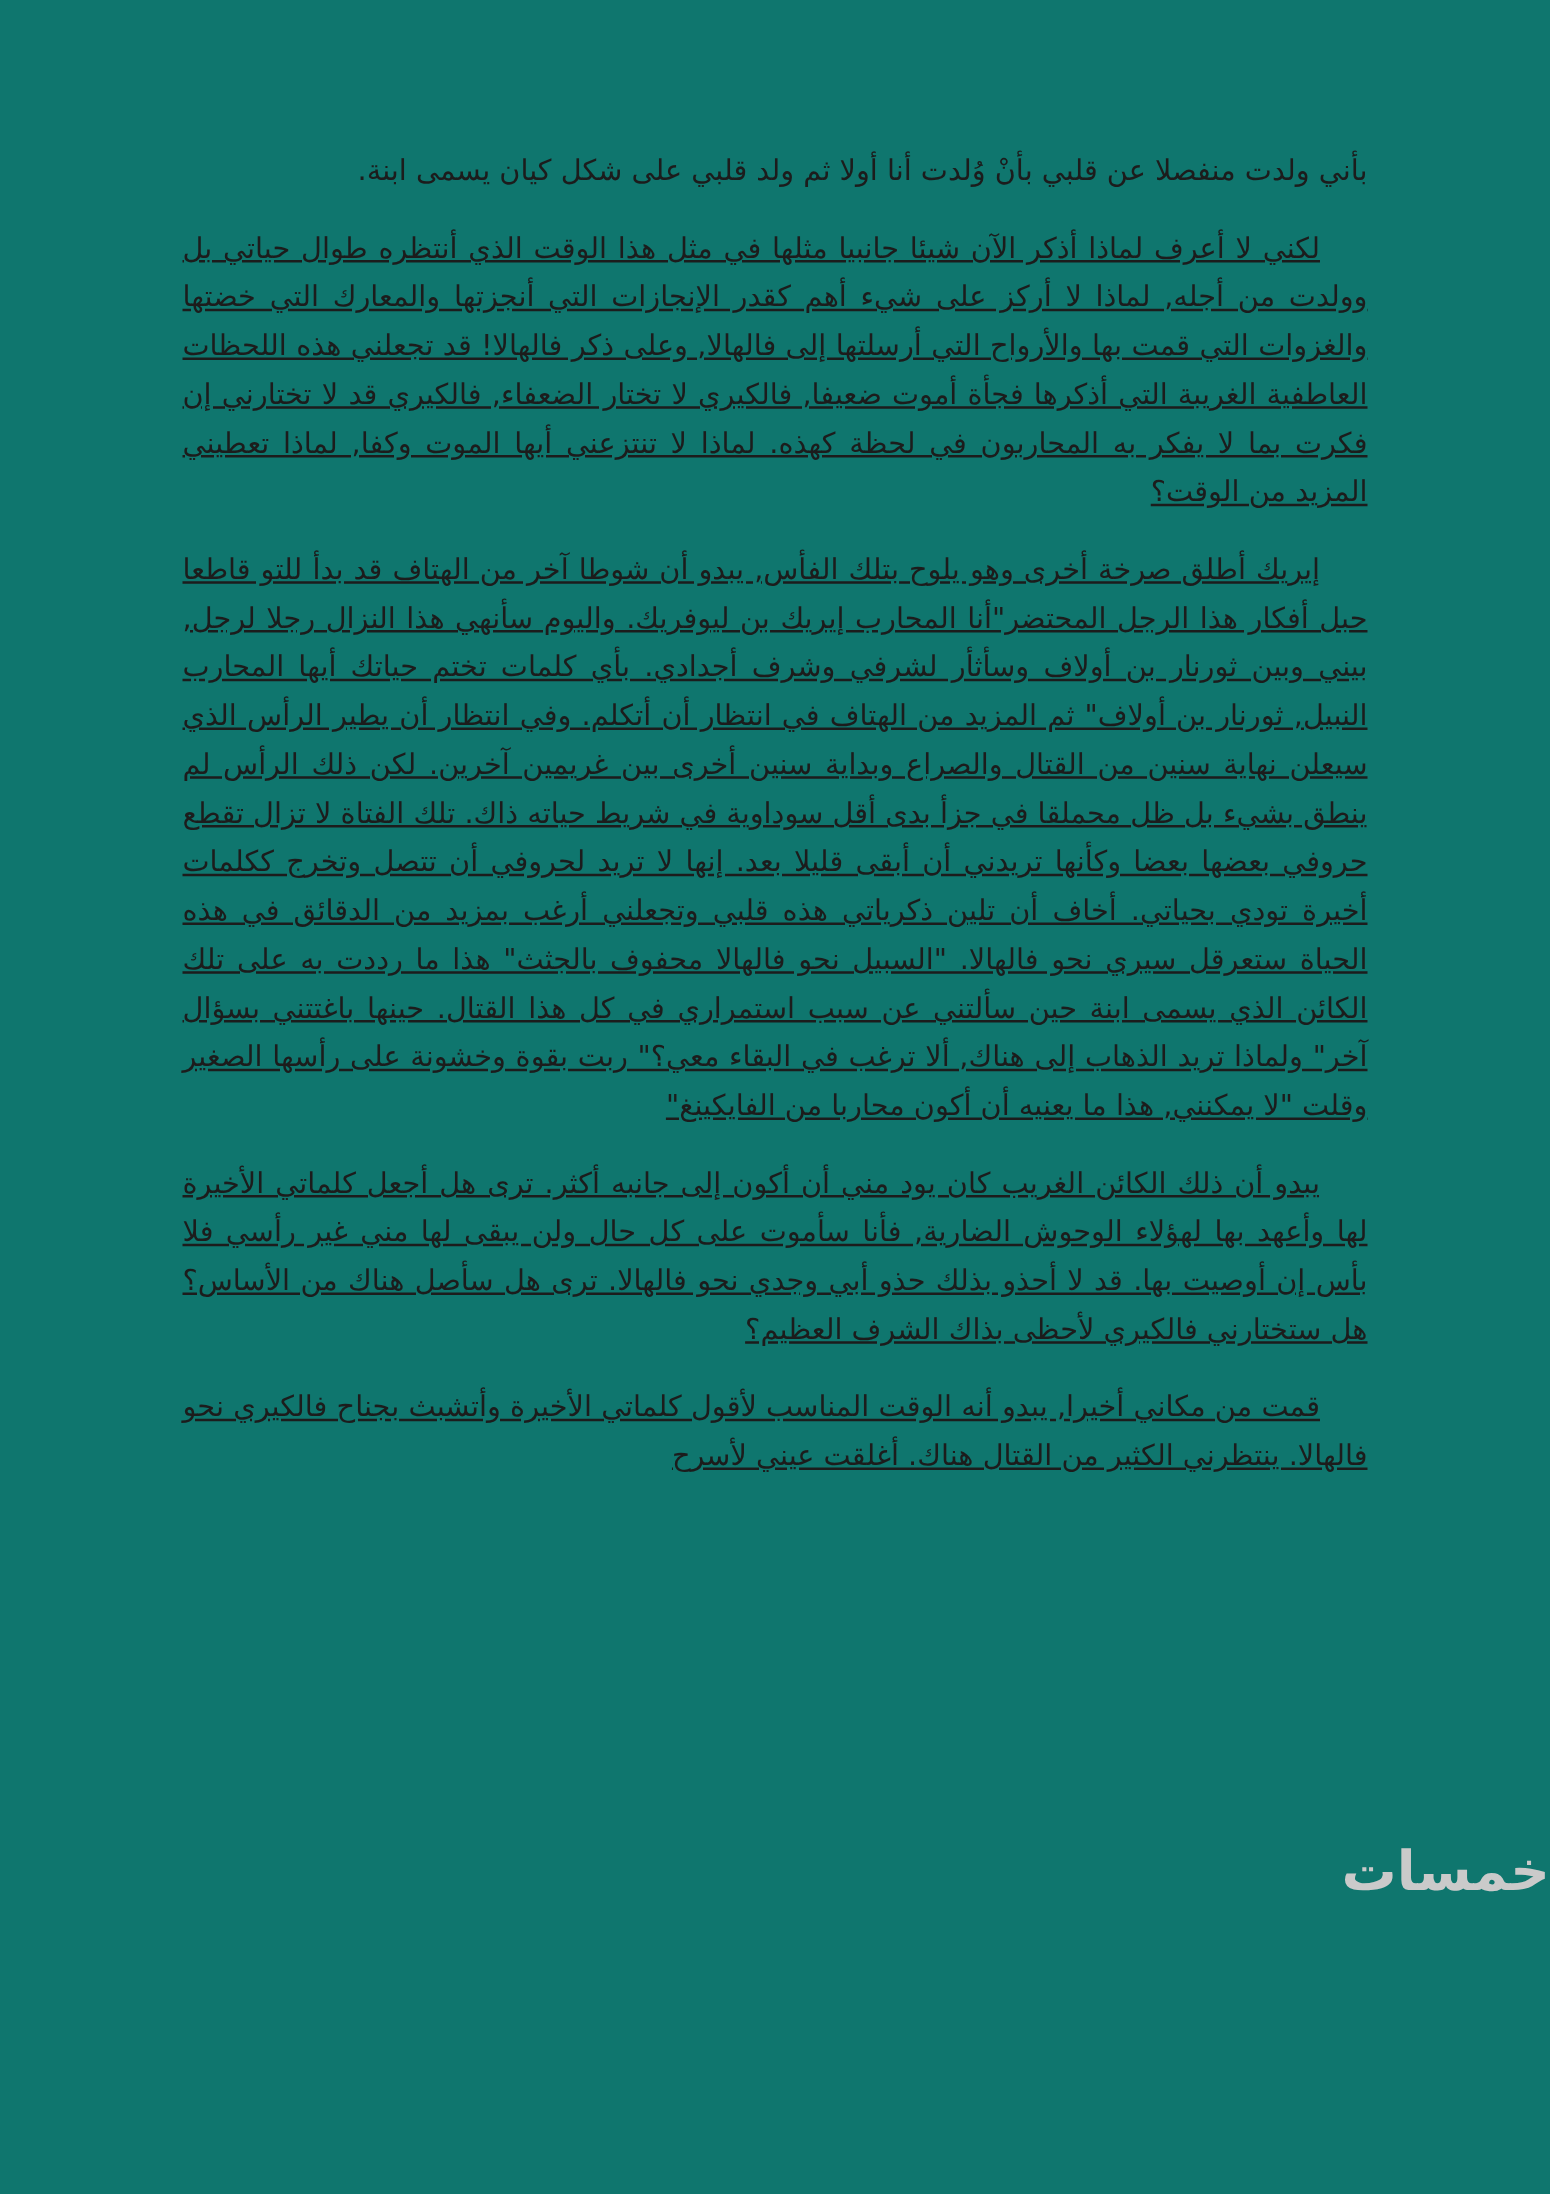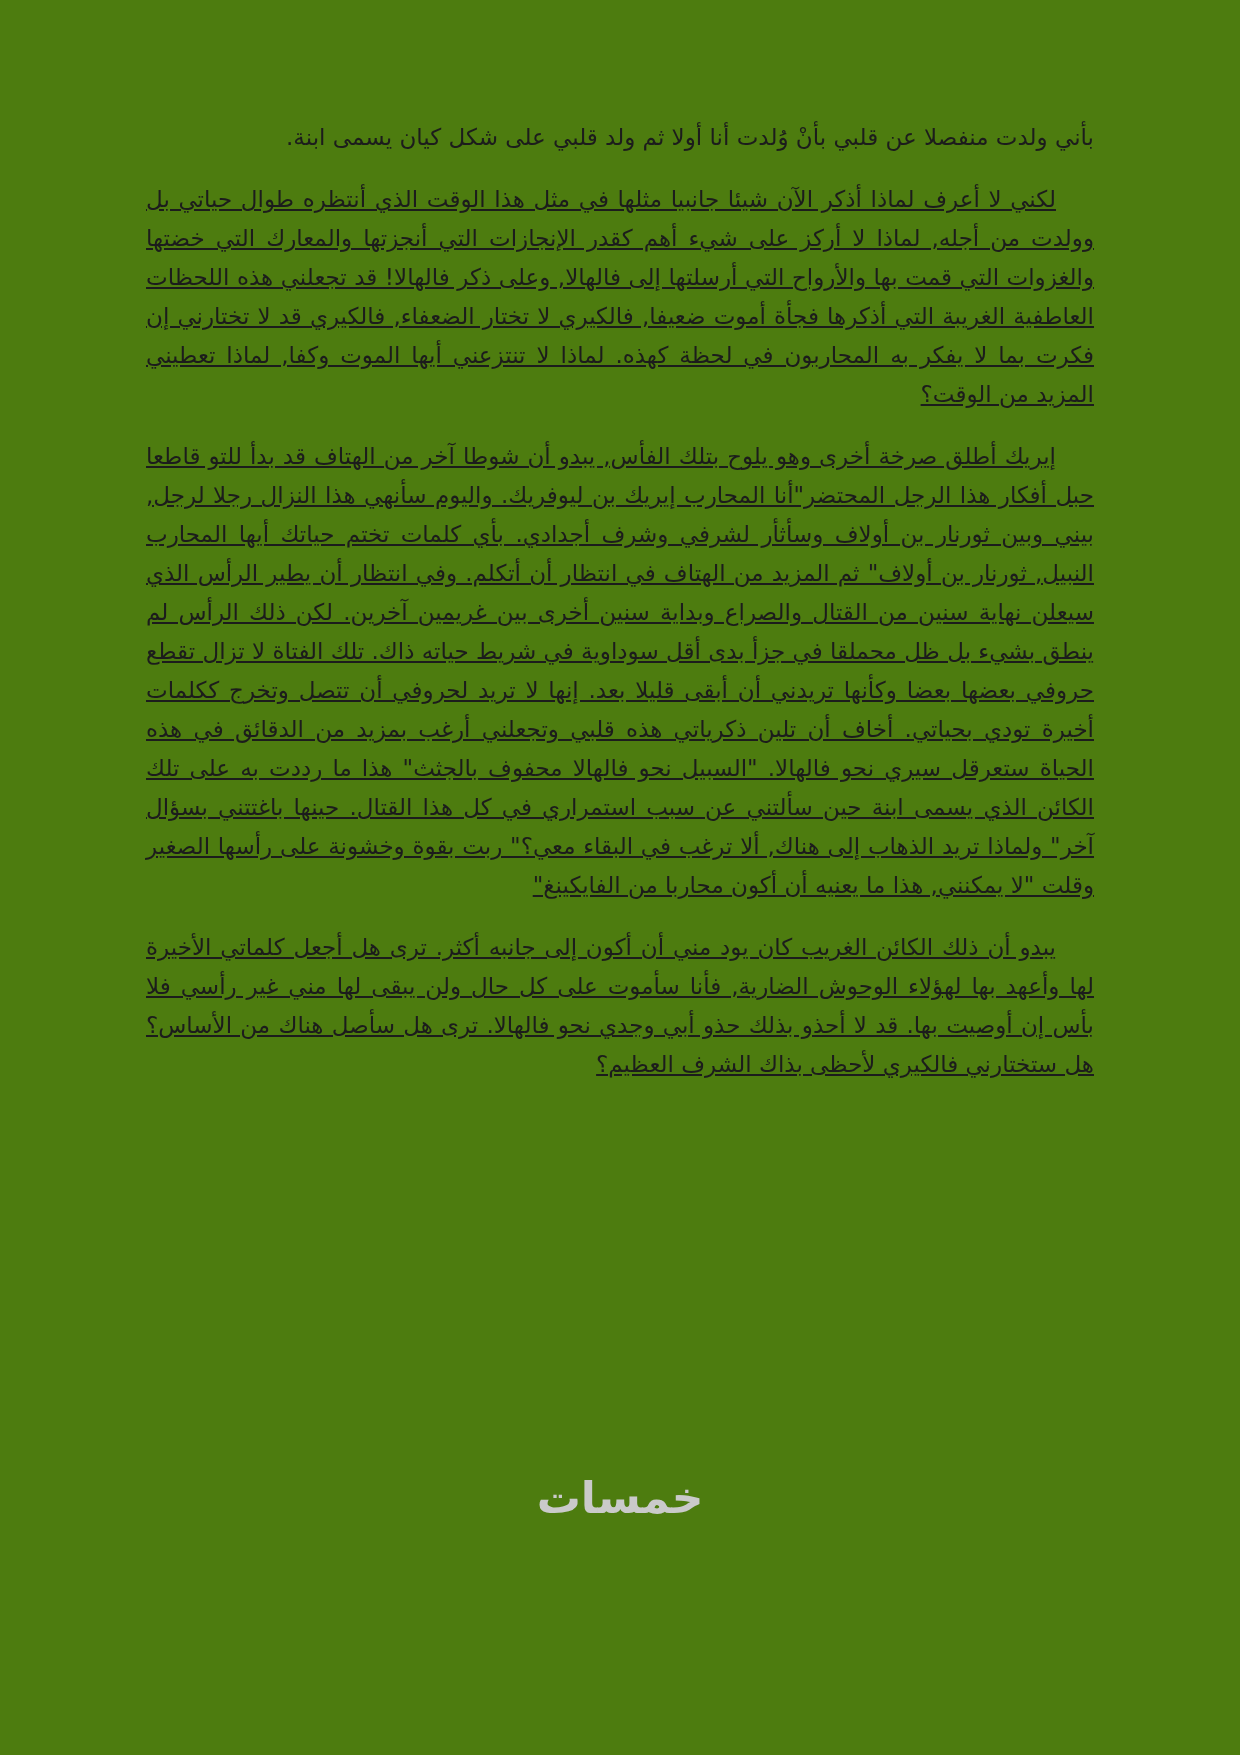--- a/index.html
+++ b/index.html
@@ -10,21 +10,21 @@
     width: 1240px;
     height: 1755px;
     background: #ffffff;
     position: relative;
     overflow: hidden;
     font-family: "DejaVu Sans", sans-serif;
   }
   .page {
     position: absolute;
     inset: 0;
-    background: #4d7c0f;
+    background: #0f766e;
   }
   .text-block {
     position: absolute;
     top: 118px;
     right: 146px;
     left: 146px;
     direction: rtl;
     text-align: justify;
     color: #1c1c1c;
     font-size: 23px;
@@ -38,37 +38,38 @@
   
   .para:not(:first-child) {
     text-indent: 38px;
     text-decoration: underline;
   }
   .watermark {
     position: absolute;
     top: 1472px;
     left: 0;
     width: 100%;
-    text-align: center;
+    text-align: right;
     direction: rtl;
     font-size: 44px;
     font-weight: bold;
     letter-spacing: 1px;
     color: #cacaca;
     font-family: "DejaVu Sans", sans-serif;
     user-select: none;
   }
 </style>
 </head>
 <body>
 
 <div class="page">
 
   <div class="text-block">
     <p class="para">بأني ولدت منفصلا عن قلبي بأنْ وُلدت أنا أولا ثم ولد قلبي على شكل كيان يسمى ابنة.</p>
     <p class="para">لكني لا أعرف لماذا أذكر الآن شيئا جانبيا مثلها في مثل هذا الوقت الذي أنتظره طوال حياتي بل وولدت من أجله, لماذا لا أركز على شيء أهم كقدر الإنجازات التي أنجزتها والمعارك التي خضتها والغزوات التي قمت بها والأرواح التي أرسلتها إلى فالهالا, وعلى ذكر فالهالا! قد تجعلني هذه اللحظات العاطفية الغريبة التي أذكرها فجأة أموت ضعيفا, فالكيري لا تختار الضعفاء, فالكيري قد لا تختارني إن فكرت بما لا يفكر به المحاربون في لحظة كهذه. لماذا لا تنتزعني أيها الموت وكفا, لماذا تعطيني المزيد من الوقت؟</p>
     <p class="para">إيريك أطلق صرخة أخرى وهو يلوح بتلك الفأس, يبدو أن شوطا آخر من الهتاف قد بدأ للتو قاطعا حبل أفكار هذا الرجل المحتضر"أنا المحارب إيريك بن ليوفريك. واليوم سأنهي هذا النزال رجلا لرجل, بيني وبين ثورنار بن أولاف وسأثأر لشرفي وشرف أجدادي. بأي كلمات تختم حياتك أيها المحارب النبيل, ثورنار بن أولاف" ثم المزيد من الهتاف في انتظار أن أتكلم. وفي انتظار أن يطير الرأس الذي سيعلن نهاية سنين من القتال والصراع وبداية سنين أخرى بين غريمين آخرين. لكن ذلك الرأس لم ينطق بشيء بل ظل محملقا في جزأ بدى أقل سوداوية في شريط حياته ذاك. تلك الفتاة لا تزال تقطع حروفي بعضها بعضا وكأنها تريدني أن أبقى قليلا بعد. إنها لا تريد لحروفي أن تتصل وتخرج ككلمات أخيرة تودي بحياتي. أخاف أن تلين ذكرياتي هذه قلبي وتجعلني أرغب بمزيد من الدقائق في هذه الحياة ستعرقل سيري نحو فالهالا. "السبيل نحو فالهالا محفوف بالجثث" هذا ما رددت به على تلك الكائن الذي يسمى ابنة حين سألتني عن سبب استمراري في كل هذا القتال. حينها باغتتني بسؤال آخر" ولماذا تريد الذهاب إلى هناك, ألا ترغب في البقاء معي؟" ربت بقوة وخشونة على رأسها الصغير وقلت "لا يمكنني, هذا ما يعنيه أن أكون محاربا من الفايكينغ"</p>
     <p class="para">يبدو أن ذلك الكائن الغريب كان يود مني أن أكون إلى جانبه أكثر. ترى هل أجعل كلماتي الأخيرة لها وأعهد بها لهؤلاء الوحوش الضارية, فأنا سأموت على كل حال ولن يبقى لها مني غير رأسي فلا بأس إن أوصيت بها. قد لا أحذو بذلك حذو أبي وجدي نحو فالهالا. ترى هل سأصل هناك من الأساس؟ هل ستختارني فالكيري لأحظى بذاك الشرف العظيم؟</p>
+    <p class="para">قمت من مكاني أخيرا, يبدو أنه الوقت المناسب لأقول كلماتي الأخيرة وأتشبث بجناح فالكيري نحو فالهالا. ينتظرني الكثير من القتال هناك. أغلقت عيني لأسرح</p>
   </div>
 
   <div class="watermark">خمسات</div>
 
 </div>
 
 </body></html>

